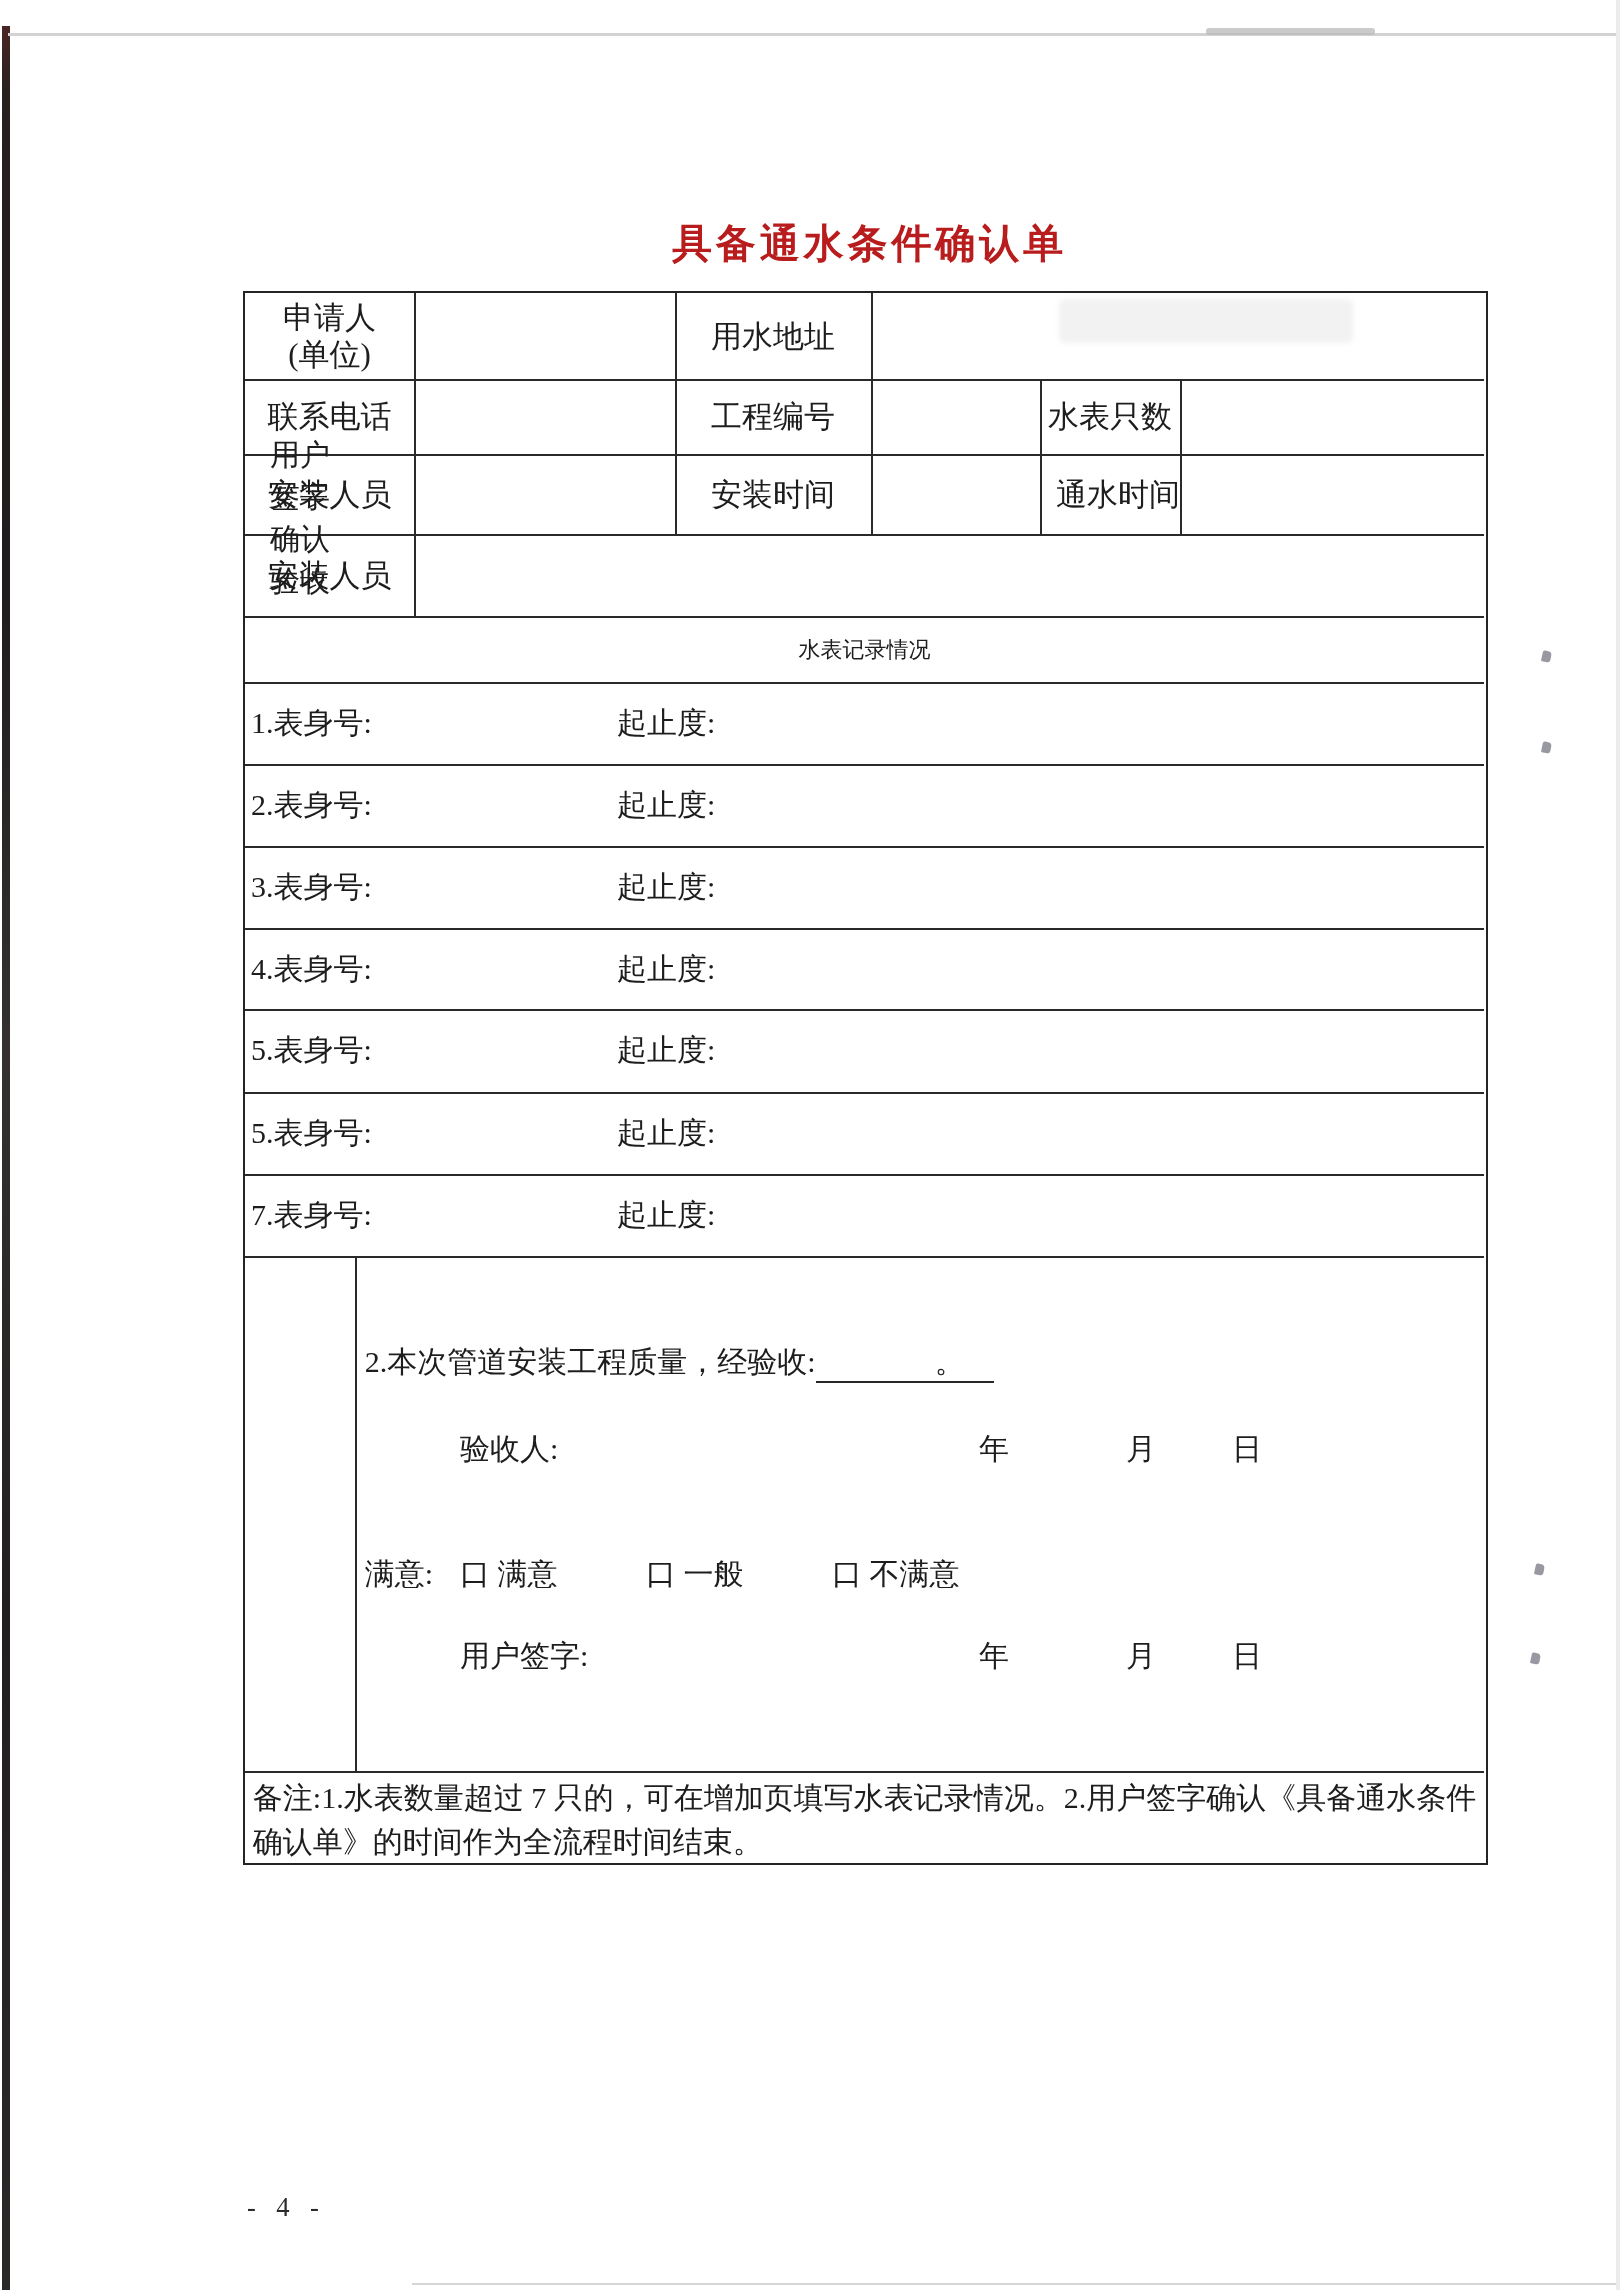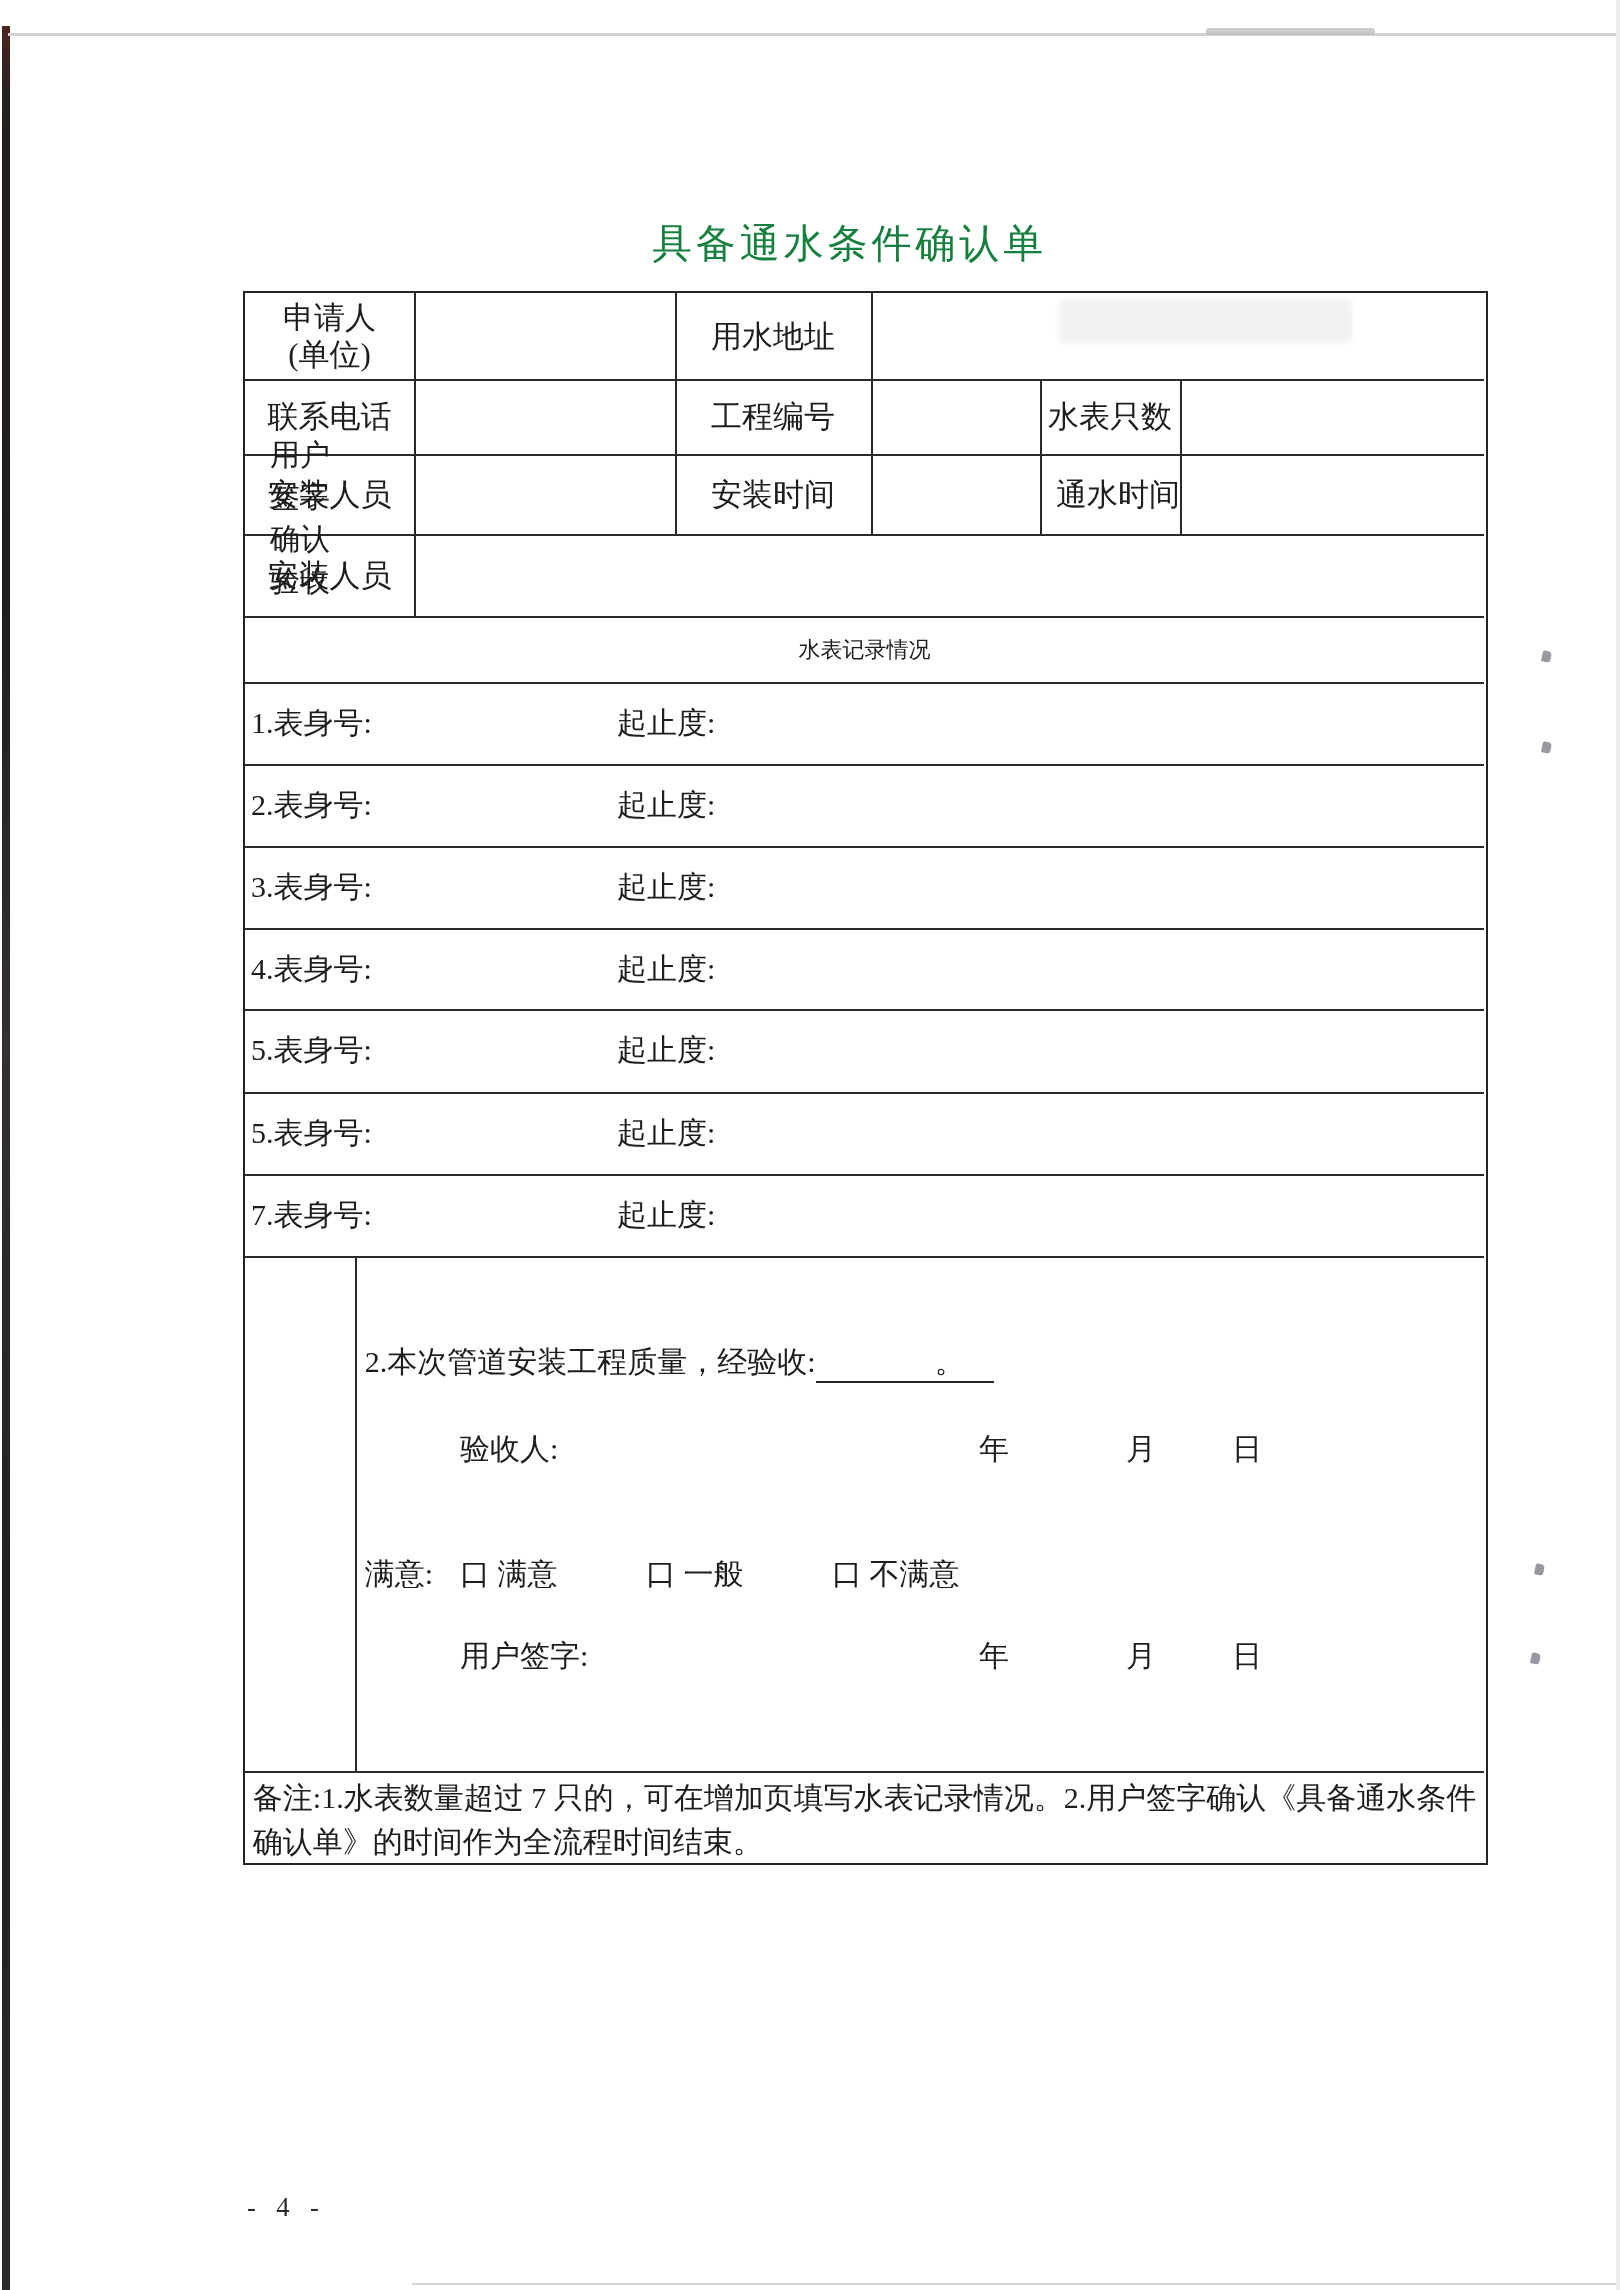--- a/index.html
+++ b/index.html
@@ -12,22 +12,22 @@
   
   .scan-strip{left:2px;top:25.5px;width:7.8px;height:2265px;
     background:linear-gradient(180deg,#4a2624 0%,#26201f 3%,#1f1d1d 25%,#343130 45%,#211f1f 70%,#2b2928 100%);}
   .scan-topline{left:7.8px;top:33px;width:1612px;height:2.9px;background:#d2d2d2;}
   .scan-topblob{left:1206px;top:28px;width:169px;height:6.9px;background:#b9b9b9;opacity:.75;border-radius:2.9px;}
   .scan-bottomline{left:412px;top:2283px;width:1209px;height:2px;background:#d6d6d6;}
   .scan-rightedge{left:1616px;top:0;width:3.9px;height:2291px;background:#ececec;}
   .speck{width:8.8px;height:10.8px;background:#7e7e8a;opacity:.8;border-radius:2px 3.9px 2.9px 1px;transform:rotate(12deg);}
   .ghost{background:rgba(110,110,110,.09);filter:blur(2.9px);border-radius:5.9px;}
   
-  .title{left:227px;top:216px;width:1245px;text-align:center;
-    font-size:40px;font-weight:normal;letter-spacing:3.9px;color:#15803d;
+  .title{left:247px;top:216px;width:1245px;text-align:center;
+    font-size:40px;font-weight:bold;letter-spacing:3.9px;color:#b91c1c;
     font-family:"Liberation Sans","DejaVu Sans",sans-serif;}
   .pagenum{left:247px;top:2192px;font-size:26.5px;letter-spacing:6.9px;color:#2b2b2b;}
   
   .frame{left:243px;top:291px;width:1245px;height:1574px;border:2.9px solid #242424;}
   .hline{position:absolute;left:0;width:1239px;height:2px;background:#2a2a2a;}
   .vline{position:absolute;width:2px;background:#2a2a2a;}
   .cell{position:absolute;display:flex;align-items:center;justify-content:center;
     font-size:31px;line-height:37px;box-sizing:border-box;}
   .cell.col{flex-direction:column;}
   .meter-row{position:absolute;left:0;width:1239px;font-size:30px;}

